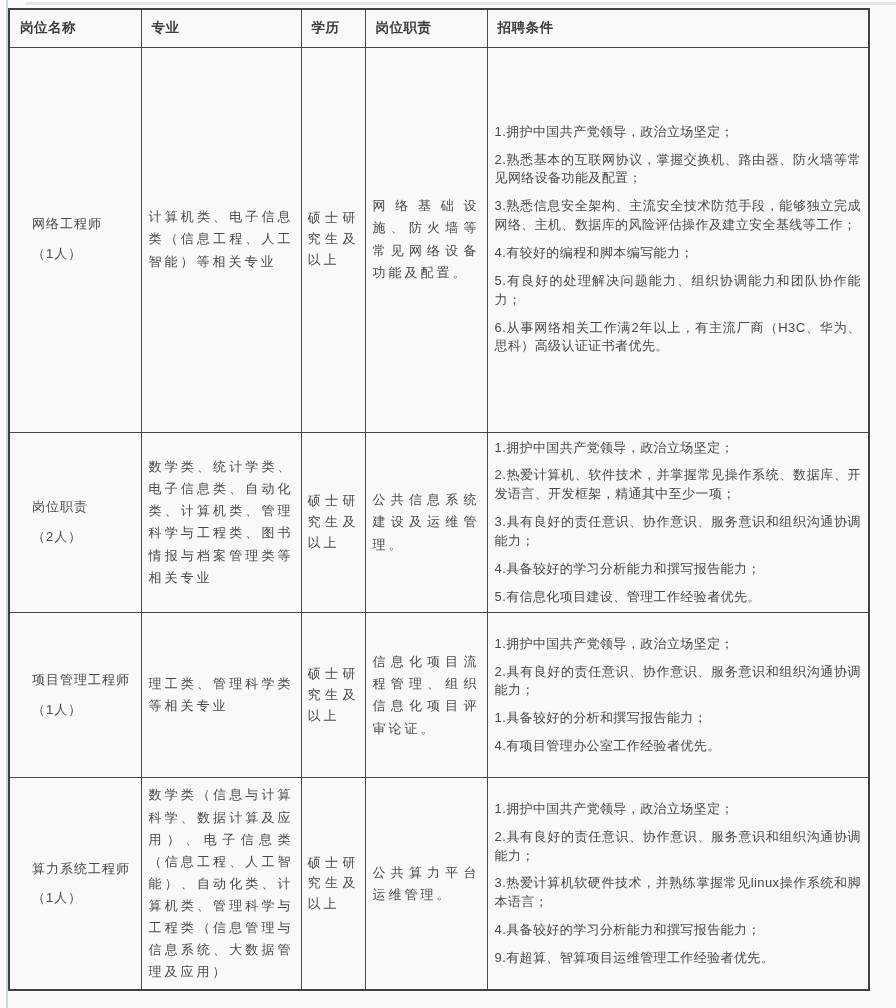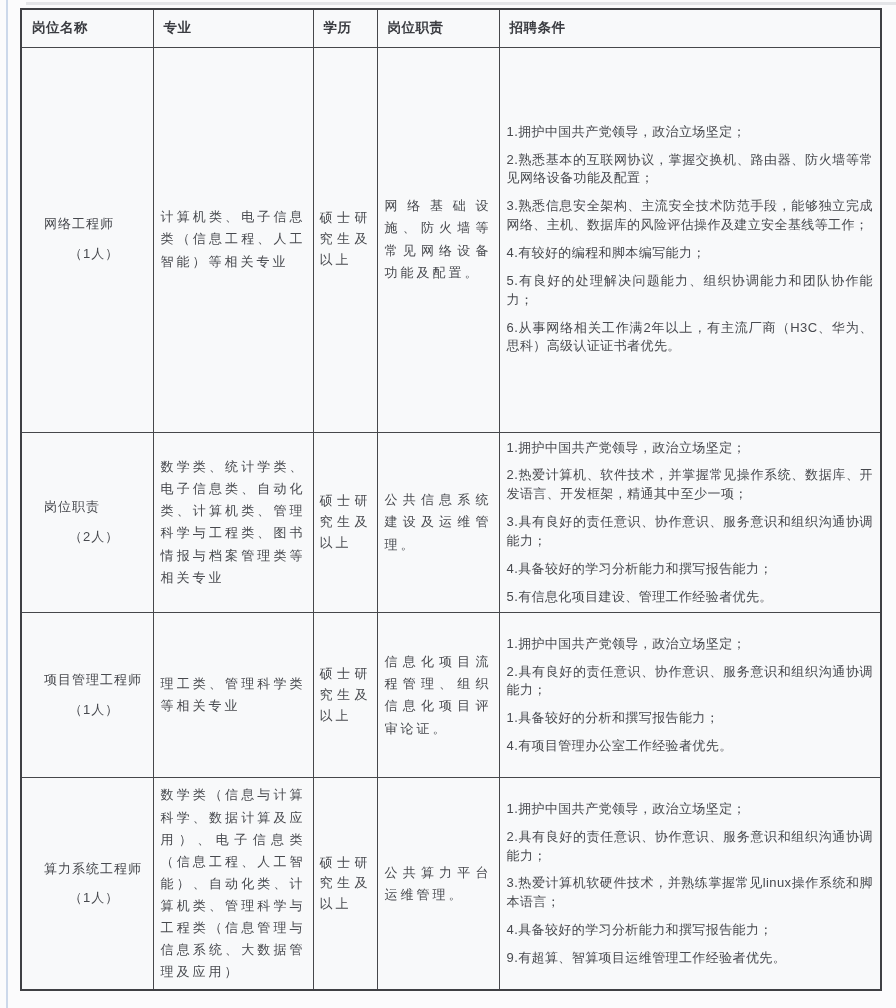--- a/index.html
+++ b/index.html
@@ -26,21 +26,21 @@
   .left-edge-line {
     position: absolute;
     top: 0;
     left: 6px;
     width: 2px;
     height: 100%;
     background: #ccd8ea;
   }
   table.recruit {
     position: absolute;
-    left: 20px;
+    left: 8px;
     top: 8px;
     width: 860px;
     border-collapse: collapse;
     table-layout: fixed;
     border: 2px solid #3f4044;
     background: #c4b5fd;
   }
   .recruit th, .recruit td {
     border: 1px solid #46474b;
     vertical-align: middle;
@@ -62,21 +62,21 @@
   tr.row-1 { height: 385px; }
   tr.row-2 { height: 179px; }
   tr.row-3 { height: 165px; }
   tr.row-4 { height: 198px; }
 
   td.cell-position {
     padding-left: 22px;
     letter-spacing: 1px;
     line-height: 1.6;
   }
-  .pos-count { display: block; margin-top: 9px; margin-left: 25px; }
+  .pos-count { display: block; margin-top: 9px; }
   .pos-title { display: block; }
 
   td.cell-major, td.cell-duty {
     text-align: justify;
     letter-spacing: 3px;
     line-height: 1.7;
   }
   td.cell-education {
     text-align: justify;
     letter-spacing: 3px;

